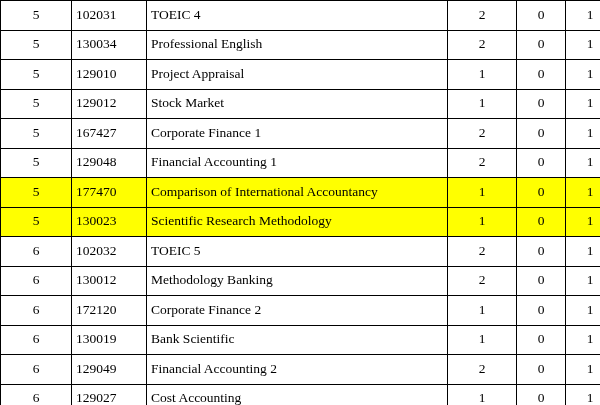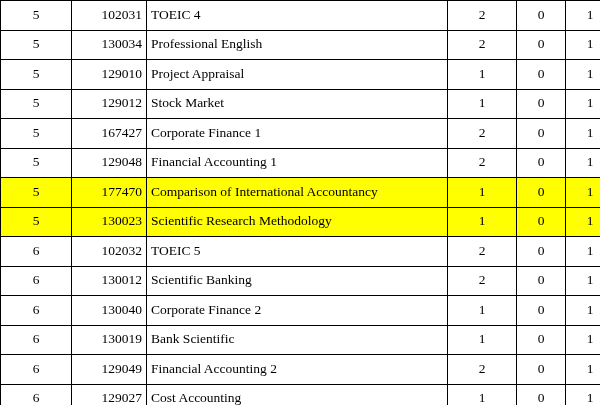--- a/index.html
+++ b/index.html
@@ -26,21 +26,21 @@
     font-size: 13.5px;
     line-height: 1.1;
     padding: 0 4px;
     height: 28.5px;
     vertical-align: middle;
     white-space: nowrap;
     overflow: hidden;
   }
   
   .col-sem   { width: 62px;  text-align: center; }
-  .col-code  { width: 66px;  text-align: right; }
+  .col-code  { width: 66px;  text-align: left; }
   .col-name  { width: 292px; text-align: left; padding-left: 6px; }
   .col-n1    { width: 60px;  text-align: center; }
   .col-n2    { width: 40px;  text-align: center; }
   .col-n3    { width: 40px;  text-align: center; }
 
   tr.highlight td {
     background: #ffff00;
   }
 </style>
 </head>
@@ -116,28 +116,28 @@
         <td class="col-sem">6</td>
         <td class="col-code">102032</td>
         <td class="col-name">TOEIC 5</td>
         <td class="col-n1">2</td>
         <td class="col-n2">0</td>
         <td class="col-n3">1</td>
       </tr>
       <tr>
         <td class="col-sem">6</td>
         <td class="col-code">130012</td>
-        <td class="col-name">Scientific Banking</td>
+        <td class="col-name">Methodology Banking</td>
         <td class="col-n1">2</td>
         <td class="col-n2">0</td>
         <td class="col-n3">1</td>
       </tr>
       <tr>
         <td class="col-sem">6</td>
-        <td class="col-code">130040</td>
+        <td class="col-code">172120</td>
         <td class="col-name">Corporate Finance 2</td>
         <td class="col-n1">1</td>
         <td class="col-n2">0</td>
         <td class="col-n3">1</td>
       </tr>
       <tr>
         <td class="col-sem">6</td>
         <td class="col-code">130019</td>
         <td class="col-name">Bank Scientific</td>
         <td class="col-n1">1</td>

